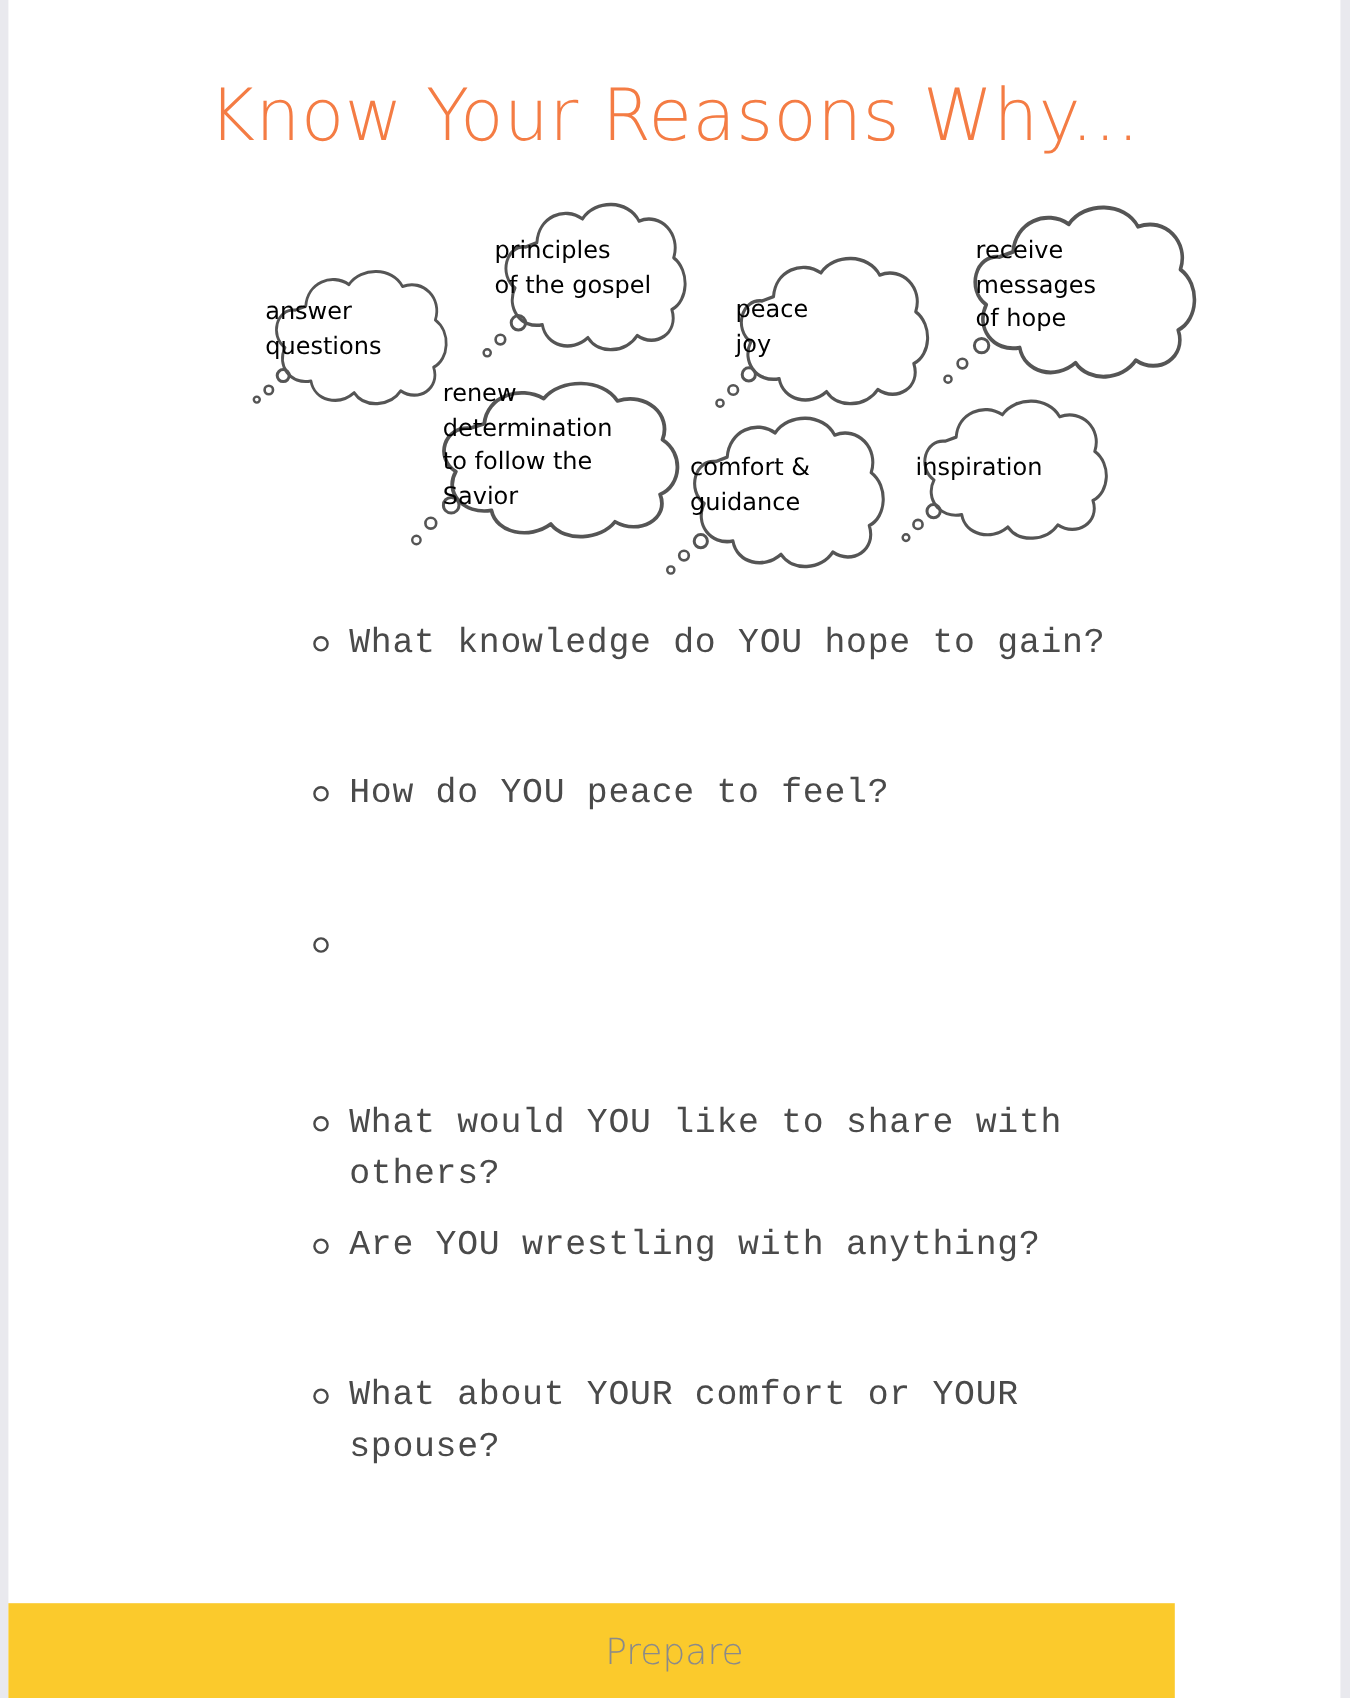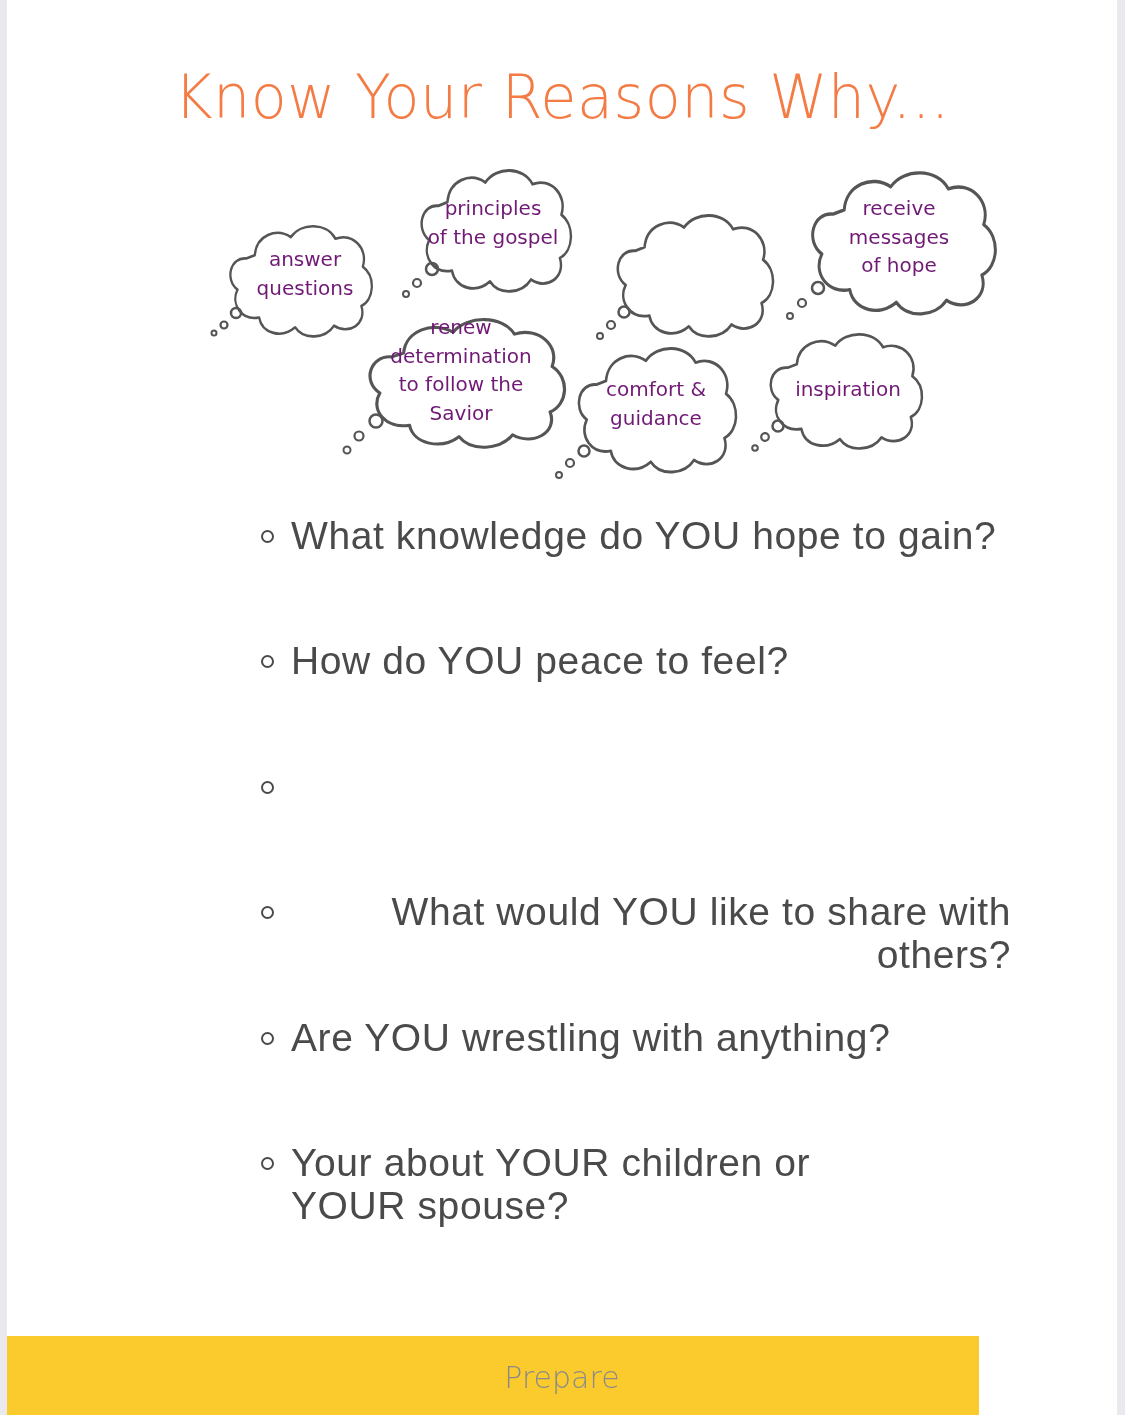--- a/index.html
+++ b/index.html
@@ -18,31 +18,31 @@
     text-align: center;
     font-family: "DejaVu Sans", sans-serif;
     font-weight: 200;
     font-size: 60px; letter-spacing: 0.5px;
     color: #f47c44;
     transform: scaleX(0.98);
   }
   .clouds { position: absolute; left: 0; top: 0; width: 1110px; height: 500px; }
   .cloud-svg { position: absolute; left: 0; top: 0; }
   .cloud-text {
-    position: absolute; text-align: center;
+    position: absolute; text-align: left;
     font-family: "DejaVu Sans", sans-serif;
-    font-size: 20px; line-height: 28.5px; color: #701a75;
+    font-size: 20px; line-height: 28.5px; color: #000000;
     white-space: pre-line;
   }
   .questions { position: absolute; left: 0; top: 0; width: 1110px; }
   .q {
     position: absolute; left: 250px; width: 720px;
-    font-family: Liberation Sans, sans-serif;
+    font-family: Liberation Mono, monospace;
     font-weight: 200;
-    font-size: 39px; line-height: 43px; color: #4a4a4a;
+    font-size: 29px; line-height: 43px; color: #4a4a4a;
     letter-spacing: 0.6px;
     padding-left: 34px;
   }
   .q .bullet {
     position: absolute; left: 4px; top: 16px;
     width: 9px; height: 9px; border: 2px solid #4a4a4a; border-radius: 50%;
   }
   .footer {
     position: absolute; left: 0; top: 1336px; width: 972px; height: 79px;
     background: #fbca2c;
@@ -119,50 +119,52 @@
     </svg>
 
     <div class="cloud-text" style="left:214px; top:245px; width:168px;">answer
 questions</div>
     <div class="cloud-text" style="left:405px; top:194px; width:162px;">principles
 of the gospel</div>
     <div class="cloud-text" style="left:362px; top:313px; width:184px;">renew
 determination
 to follow the
 Savior</div>
+    <div class="cloud-text" style="left:606px; top:243px; width:160px;">peace
+joy</div>
     <div class="cloud-text" style="left:568px; top:375px; width:162px;">comfort &amp;
 guidance</div>
     <div class="cloud-text" style="left:806px; top:194px; width:172px;">receive
 messages
 of hope</div>
     <div class="cloud-text" style="left:756px; top:375px; width:170px;">inspiration</div>
   </div>
 
   <div class="questions">
     <div class="q" style="top:514px;">
       <span class="bullet"></span>
       <span>What knowledge do YOU hope to gain?</span>
     </div>
     <div class="q" style="top:639px;">
       <span class="bullet"></span>
       <span>How do YOU peace to feel?</span>
     </div>
     <div class="q" style="top:765px;">
       <span class="bullet"></span>
     </div>
-    <div class="q" style="top:890px;text-align:right;">
+    <div class="q" style="top:914px;">
       <span class="bullet"></span>
       <span>What would YOU like to share with others?</span>
     </div>
     <div class="q" style="top:1016px;">
       <span class="bullet"></span>
       <span>Are YOU wrestling with anything?</span>
     </div>
     <div class="q" style="top:1141px; width:560px;">
       <span class="bullet"></span>
-      <span>Your about YOUR children or YOUR spouse?</span>
+      <span>What about YOUR comfort or YOUR spouse?</span>
     </div>
   </div>
 
   <div class="footer">
     <div class="footer-label">Prepare</div>
   </div>
 </div>
 
 </body></html>

